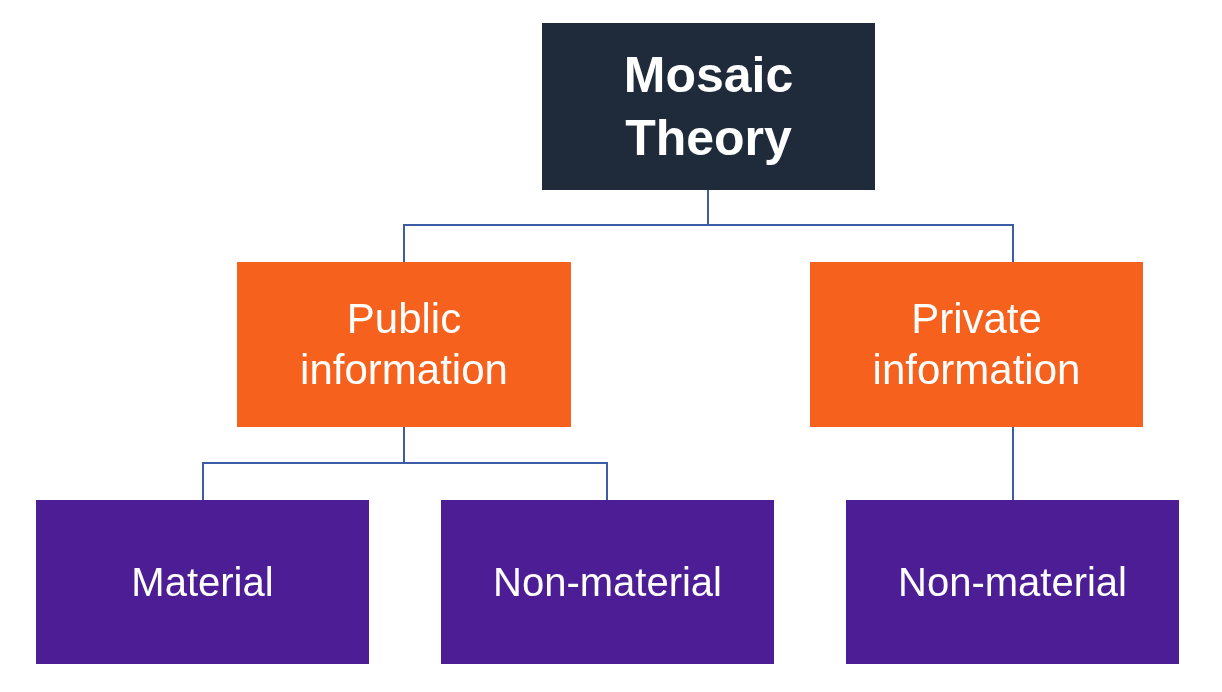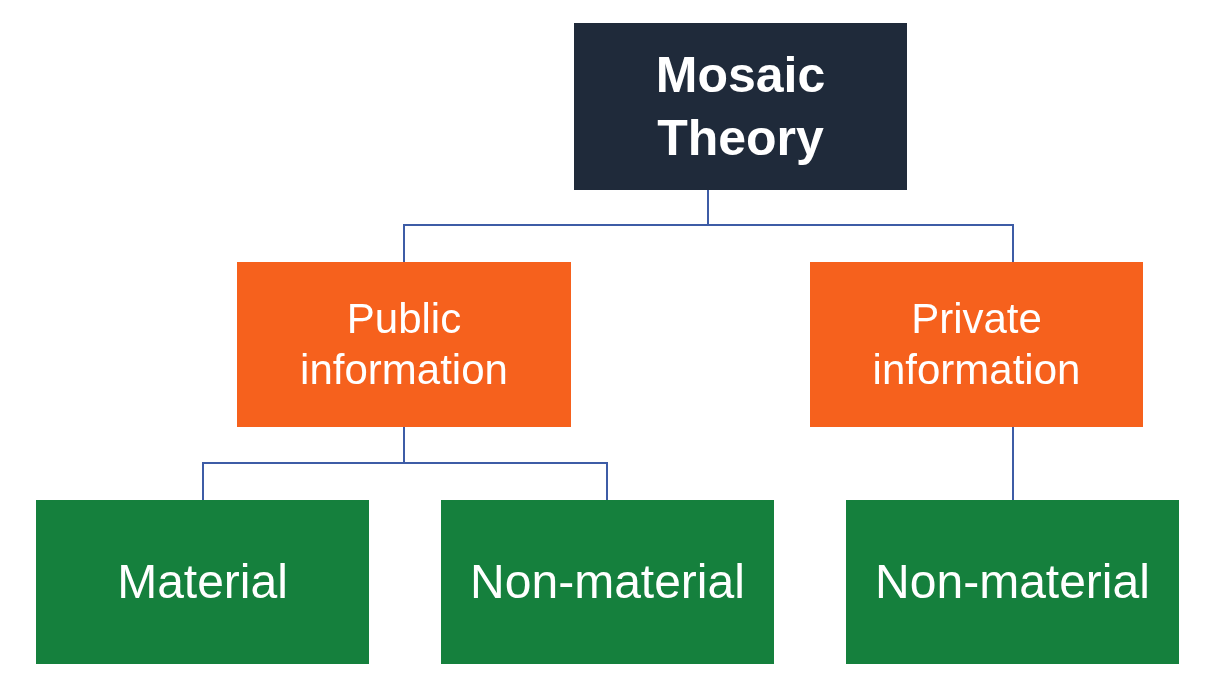--- a/index.html
+++ b/index.html
@@ -23,31 +23,31 @@
     text-align: center;
     color: #ffffff;
     box-sizing: border-box;
     padding: 8px 20px;
   }
   .node-root {
     background: #1f2a3a;
     font-size: 50px;
     font-weight: 700;
     line-height: 1.26;
-    left: 542px; top: 23px; width: 333px; height: 167px; margin-left: 32px;
+    left: 542px; top: 23px; width: 333px; height: 167px;
   }
   .node-lvl1 {
     background: #f6611d;
     font-size: 42px;
     font-weight: 400;
     line-height: 1.2;
   }
   .node-lvl2 {
-    background: #15803d;
-    font-size: 48px;
+    background: #4c1d95;
+    font-size: 40px;
     font-weight: 400;
     line-height: 1.15;
   }
   #node-public  { left: 237px; top: 262px; width: 334px; height: 165px; }
   #node-private { left: 810px; top: 262px; width: 333px; height: 165px; }
   #node-material     { left: 36px;  top: 500px; width: 333px; height: 164px; }
   #node-nonmat-pub   { left: 441px; top: 500px; width: 333px; height: 164px; }
   #node-nonmat-priv  { left: 846px; top: 500px; width: 333px; height: 164px; }
 
   .edge {

